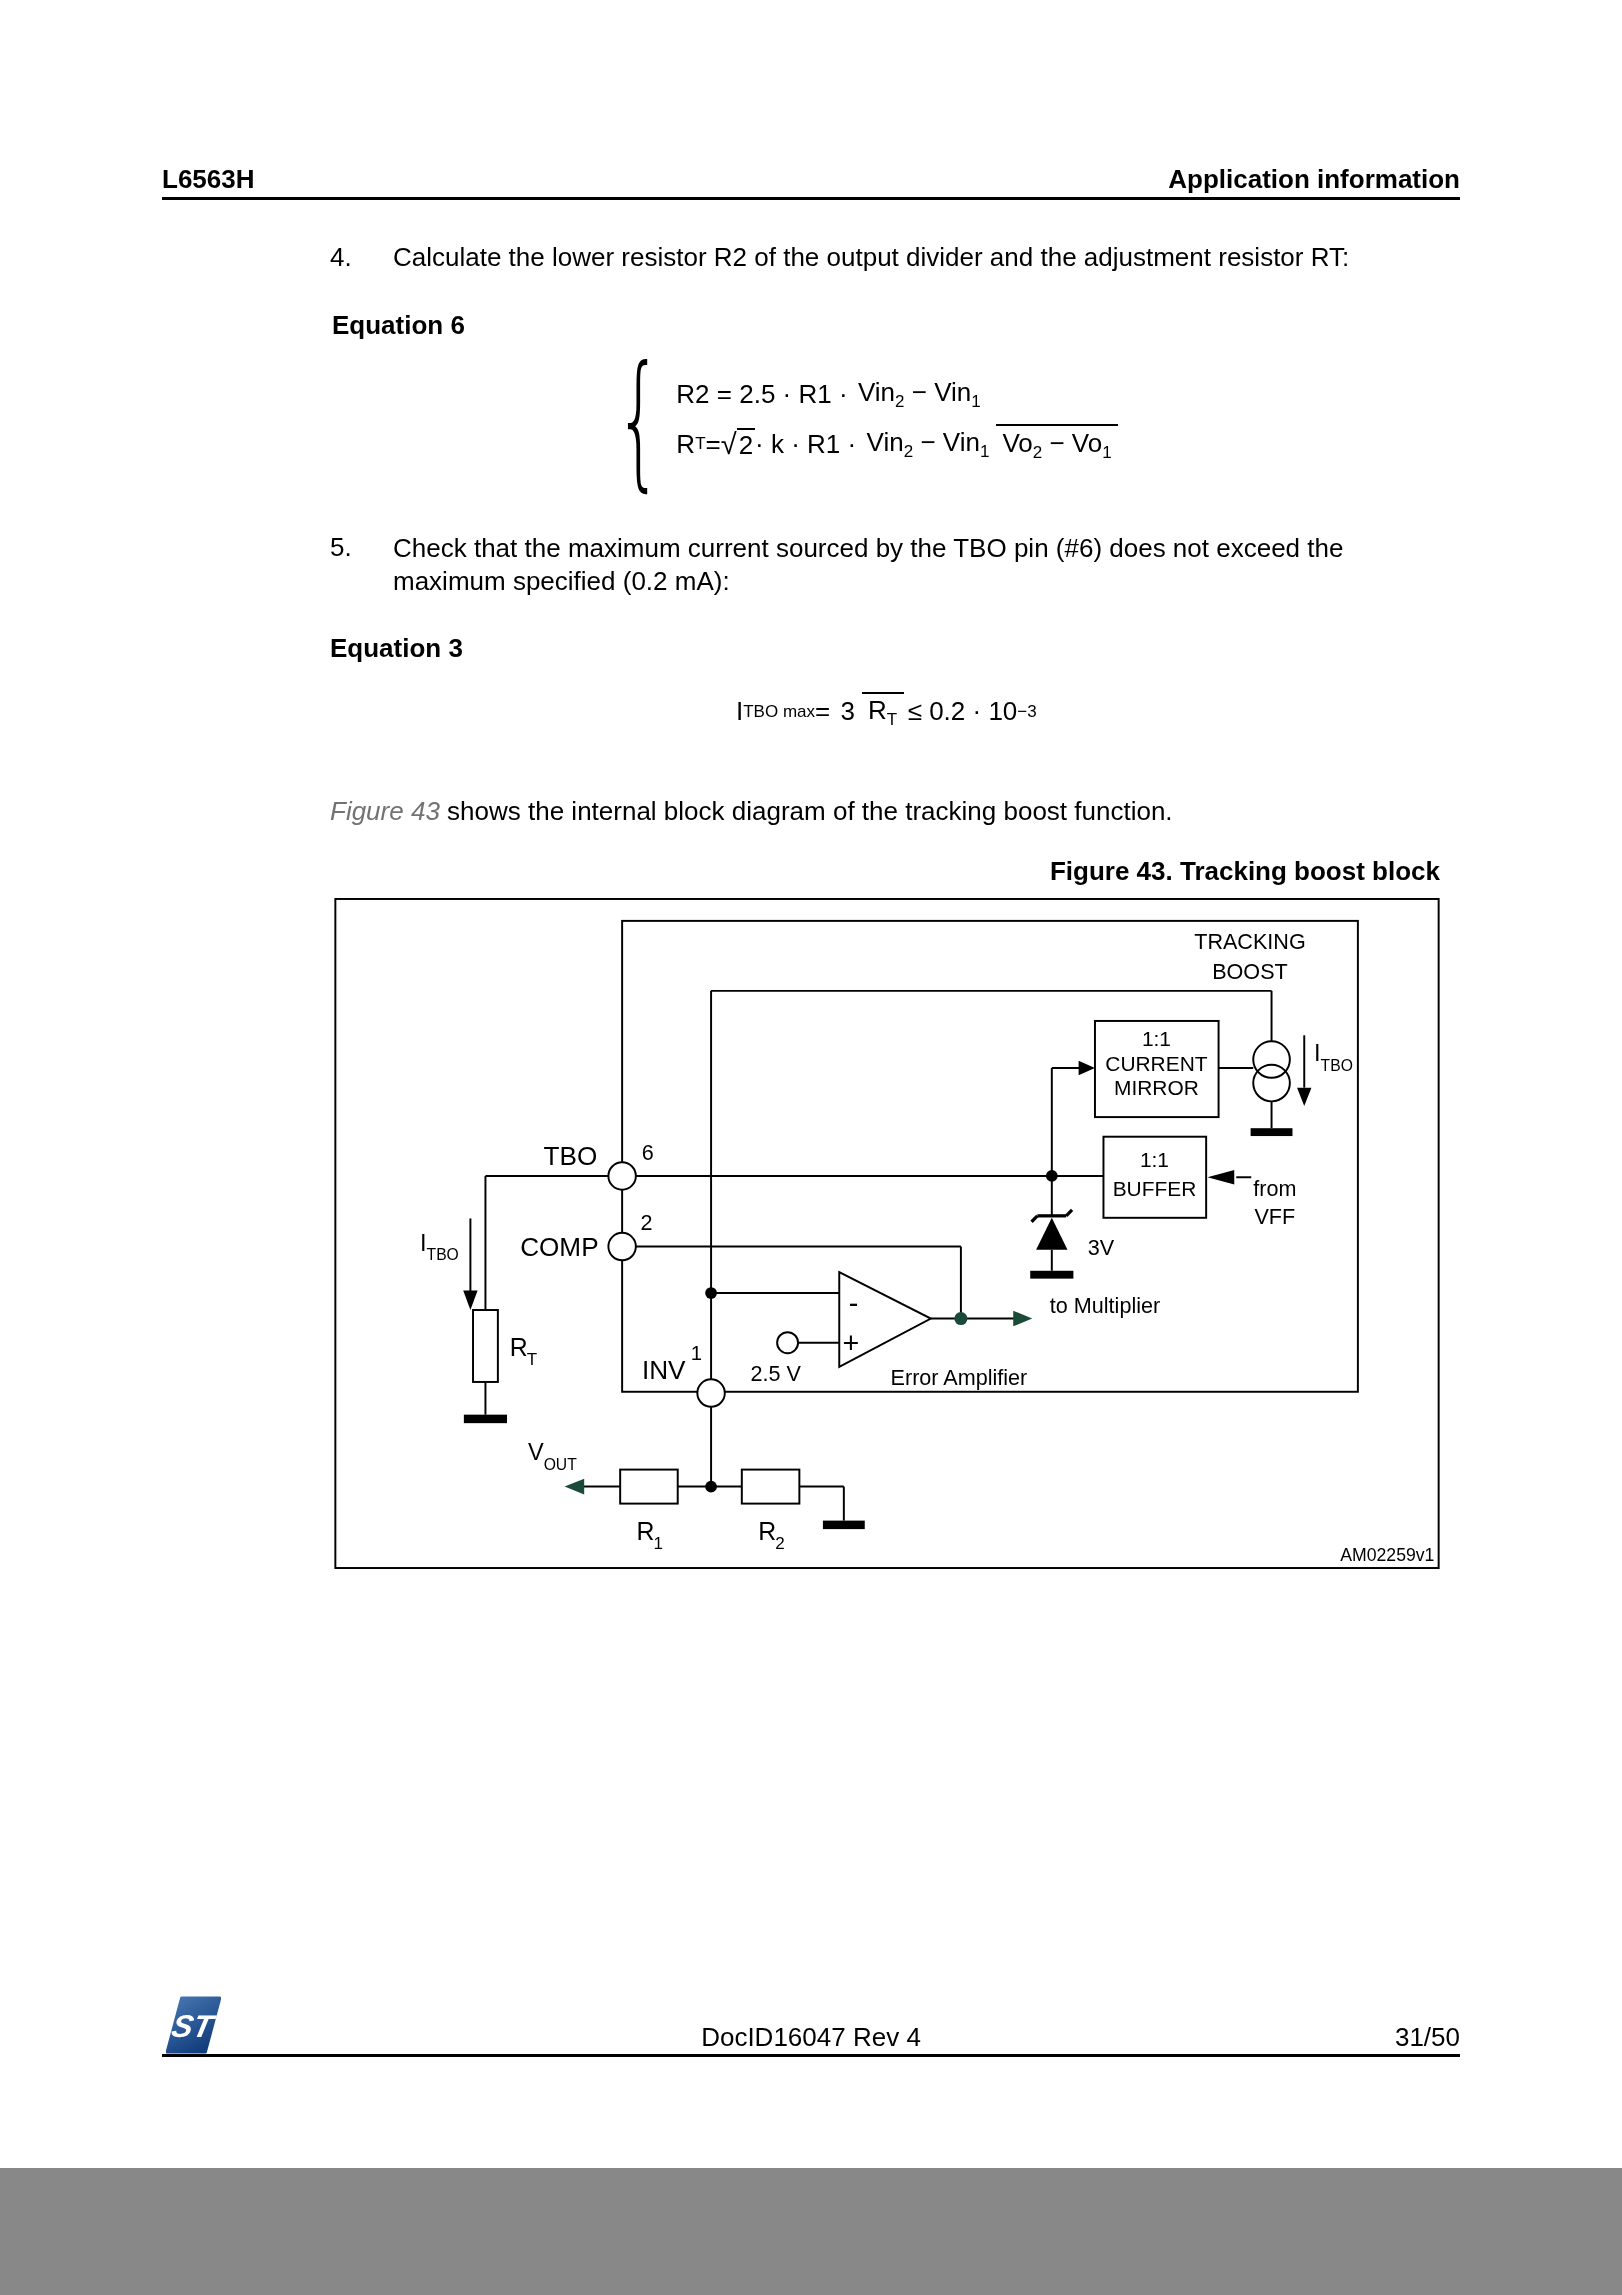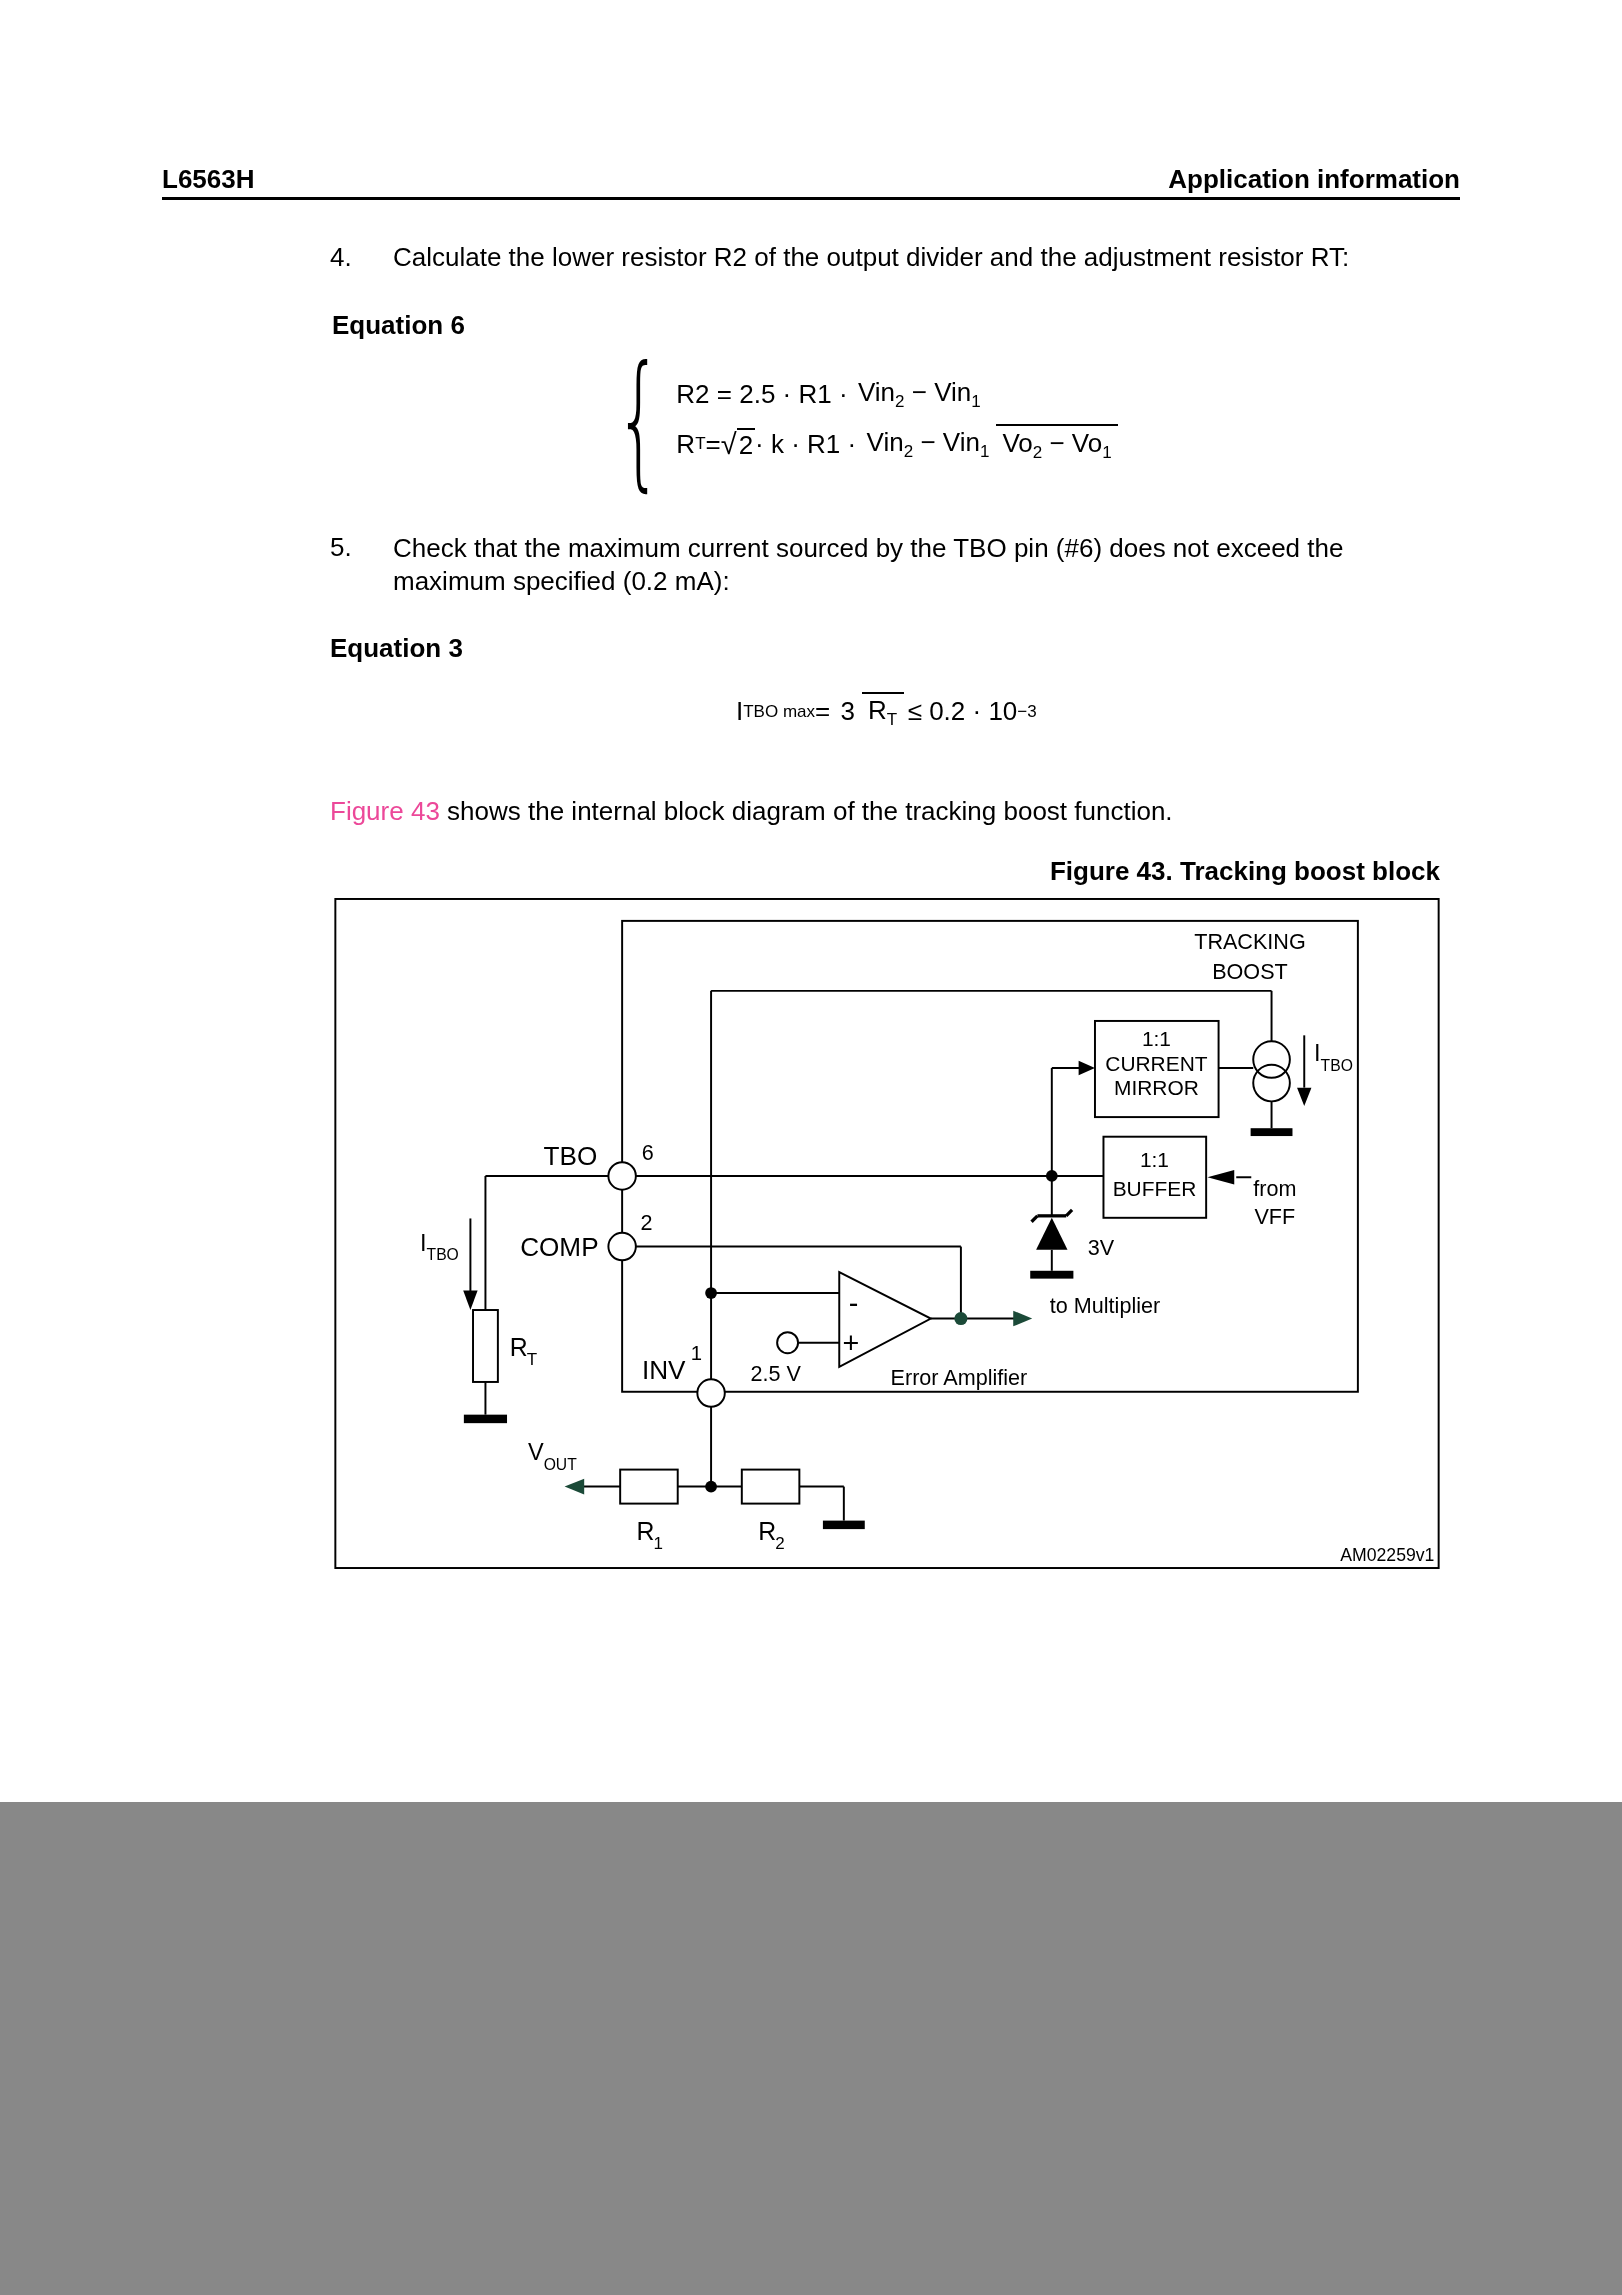--- a/index.html
+++ b/index.html
@@ -1,34 +1,34 @@
 <!DOCTYPE html>
 <html style="font-size:10.5px"><head>
 <meta charset="utf-8">
 <style>
   html,body{margin:0;padding:0;background:#888}
-  .page{position:relative;width:1622px;height:1802px;background:#ffffff;
+  .page{position:relative;width:1622px;height:2168px;background:#ffffff;
         font-family:"Liberation Sans","DejaVu Sans",sans-serif;color:#000;font-size:26px;overflow:hidden}
   .abs{position:absolute}
   .b{font-weight:bold}
   .rule{position:absolute;background:#000;height:3.3px}
   .nowrap{white-space:nowrap}
   
   .eqflex{display:flex;align-items:center;white-space:nowrap}
   .eq6rows{display:flex;flex-direction:column;align-items:flex-start;gap:10.5px}
   .brace{display:block;font-size:147px;line-height:134px;transform:scaleX(.5);transform-origin:center;
          font-family:"DejaVu Sans",sans-serif;font-weight:200;margin-right:-9.2px}
   .frac{display:inline-flex;flex-direction:row;align-items:center;vertical-align:middle;margin:0 3.9px}
   .frac .num,.frac .den{padding:1.3px 6.5px;white-space:nowrap}
   .frac .den{border-top:2px solid #000}
   sub{font-size:17px}
   sup{font-size:17px}
   .rad{border-top:2px solid #000;padding:0 2px}
   .sqrtsign{font-size:29px}
-  .link{color:#ec4899;}
+  .link{color:#737373;font-style:italic}
   svg text{font-family:"Liberation Sans","DejaVu Sans",sans-serif}
 </style>
 </head>
 <body>
 
 <div class="page">
 
   <div class="abs b" style="left:162px;top:164px">L6563H</div>
   <div class="abs b" style="right:162px;top:164px">Application information</div>
   <div class="rule" style="left:162px;top:197px;width:1298px"></div>

